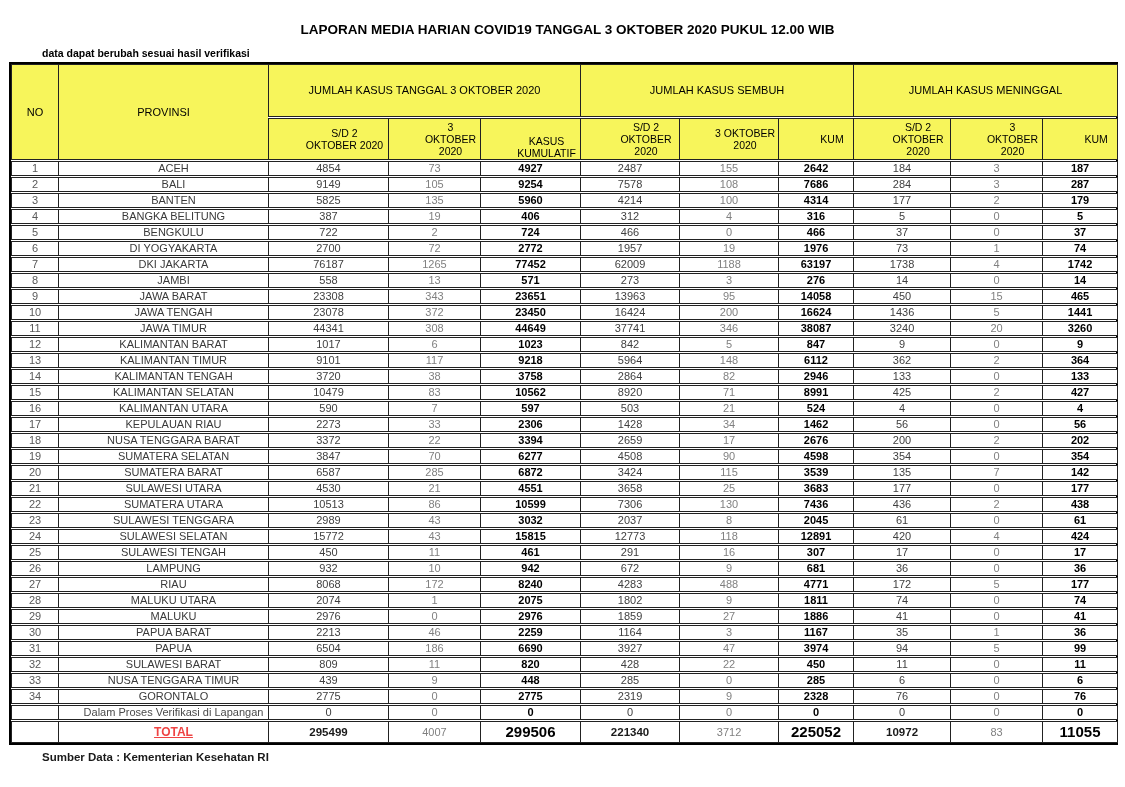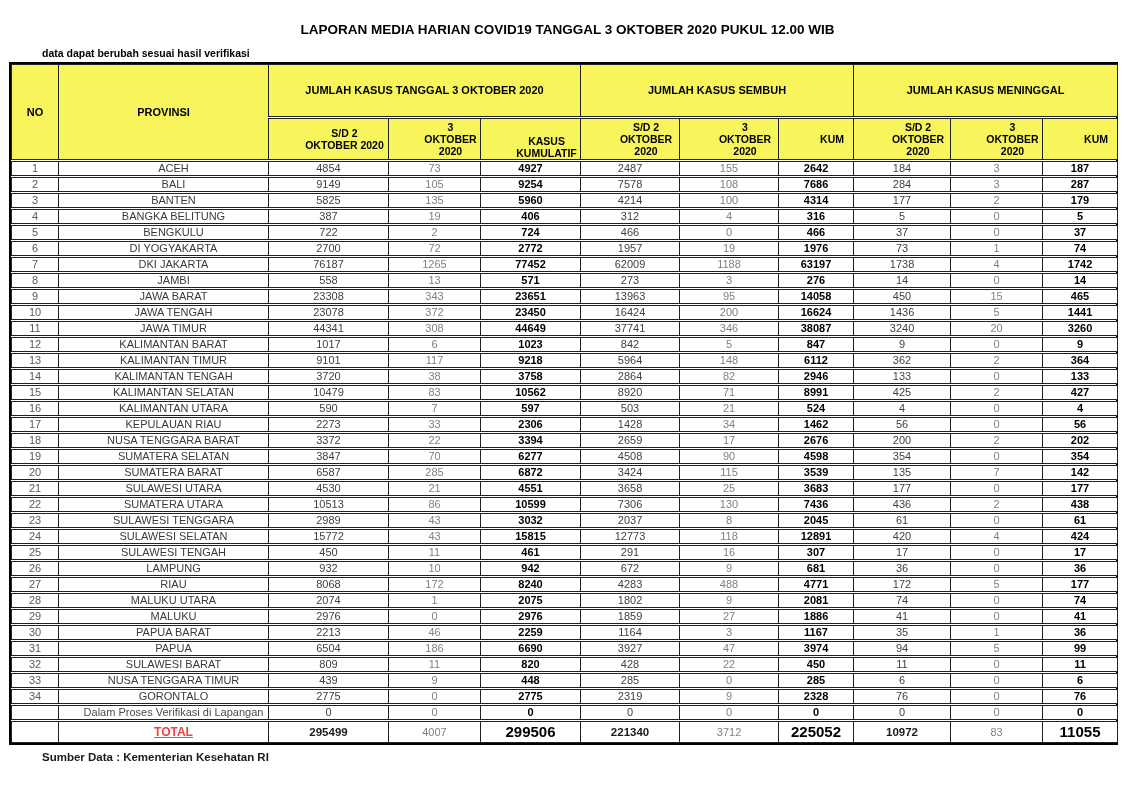--- a/index.html
+++ b/index.html
@@ -16,21 +16,21 @@
 
   .table-wrap { position:absolute; left:9px; top:62px; width:1109px;
     border:2px solid #000; background:#fff; }
   table { width:100%; table-layout:fixed; border-collapse:separate;
     border-spacing:0 1px; margin-top:-1px; margin-bottom:-1px; }
 
   th, td { border-top:1px solid #222; border-bottom:1px solid #222;
     border-left:1px solid #222; overflow:hidden; white-space:nowrap; }
   th:last-child, td:last-child { border-right:1px solid #222; }
 
-  thead th { background:#f7f55b; color:#000; font-weight:bold;
+  thead th { background:#f7f55b; color:#000; font-weight:normal;
     text-align:center; vertical-align:middle; white-space:normal; }
   th.group { height:53px; font-size:11px; line-height:13px; }
   th.sub   { height:42px; font-size:10.5px; line-height:12px;padding-left:32px; }
   th.corner{ font-size:11px; }
   th.sub span { display:inline-block; max-width:92%; }
   th.kumw span { max-width:72px;margin-top:16px; }
 
   tbody td { height:13px; line-height:13px; font-size:11px; background:#fff; }
   td.c-no   { text-align:center; color:#595959; }
   td.c-prov { text-align:center; padding-left:20px; color:#3a3a3a; }
@@ -442,21 +442,21 @@
     <td class="c-num kum">177</td>
   </tr>
           <tr>
     <td class="c-no">28</td>
     <td class="c-prov">MALUKU UTARA</td>
     <td class="c-num sd">2074</td>
     <td class="c-num day">1</td>
     <td class="c-num kum">2075</td>
     <td class="c-num sd">1802</td>
     <td class="c-num day">9</td>
-    <td class="c-num kum">2081</td>
+    <td class="c-num kum">1811</td>
     <td class="c-num sd">74</td>
     <td class="c-num day">0</td>
     <td class="c-num kum">74</td>
   </tr>
           <tr>
     <td class="c-no">29</td>
     <td class="c-prov">MALUKU</td>
     <td class="c-num sd">2976</td>
     <td class="c-num day">0</td>
     <td class="c-num kum">2976</td>

